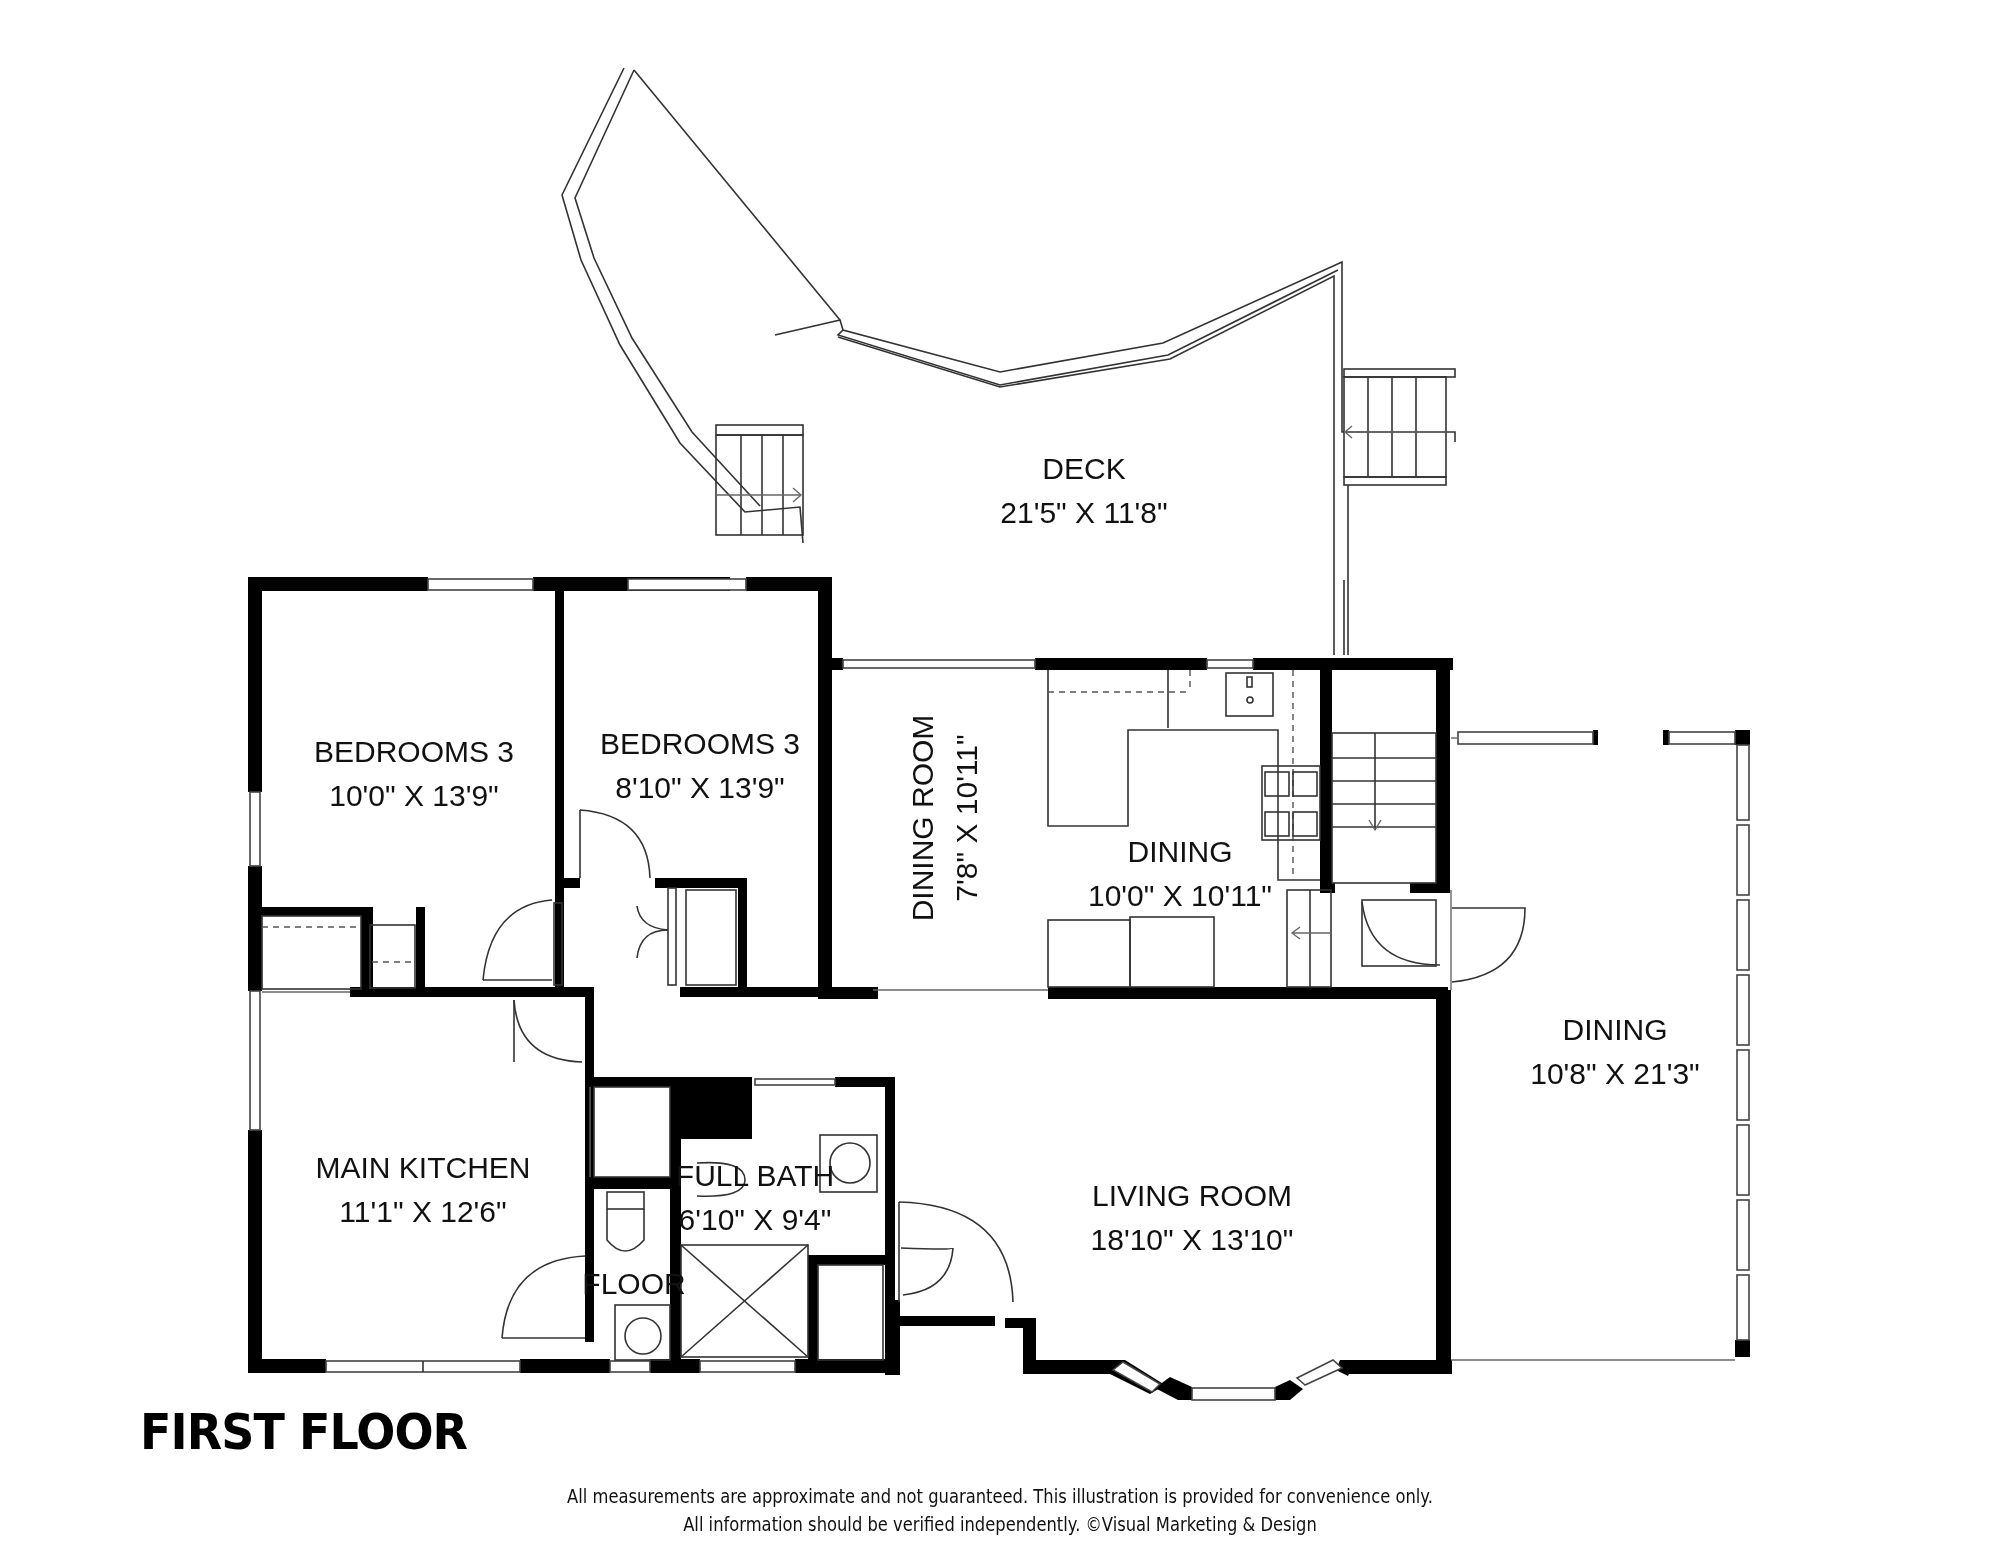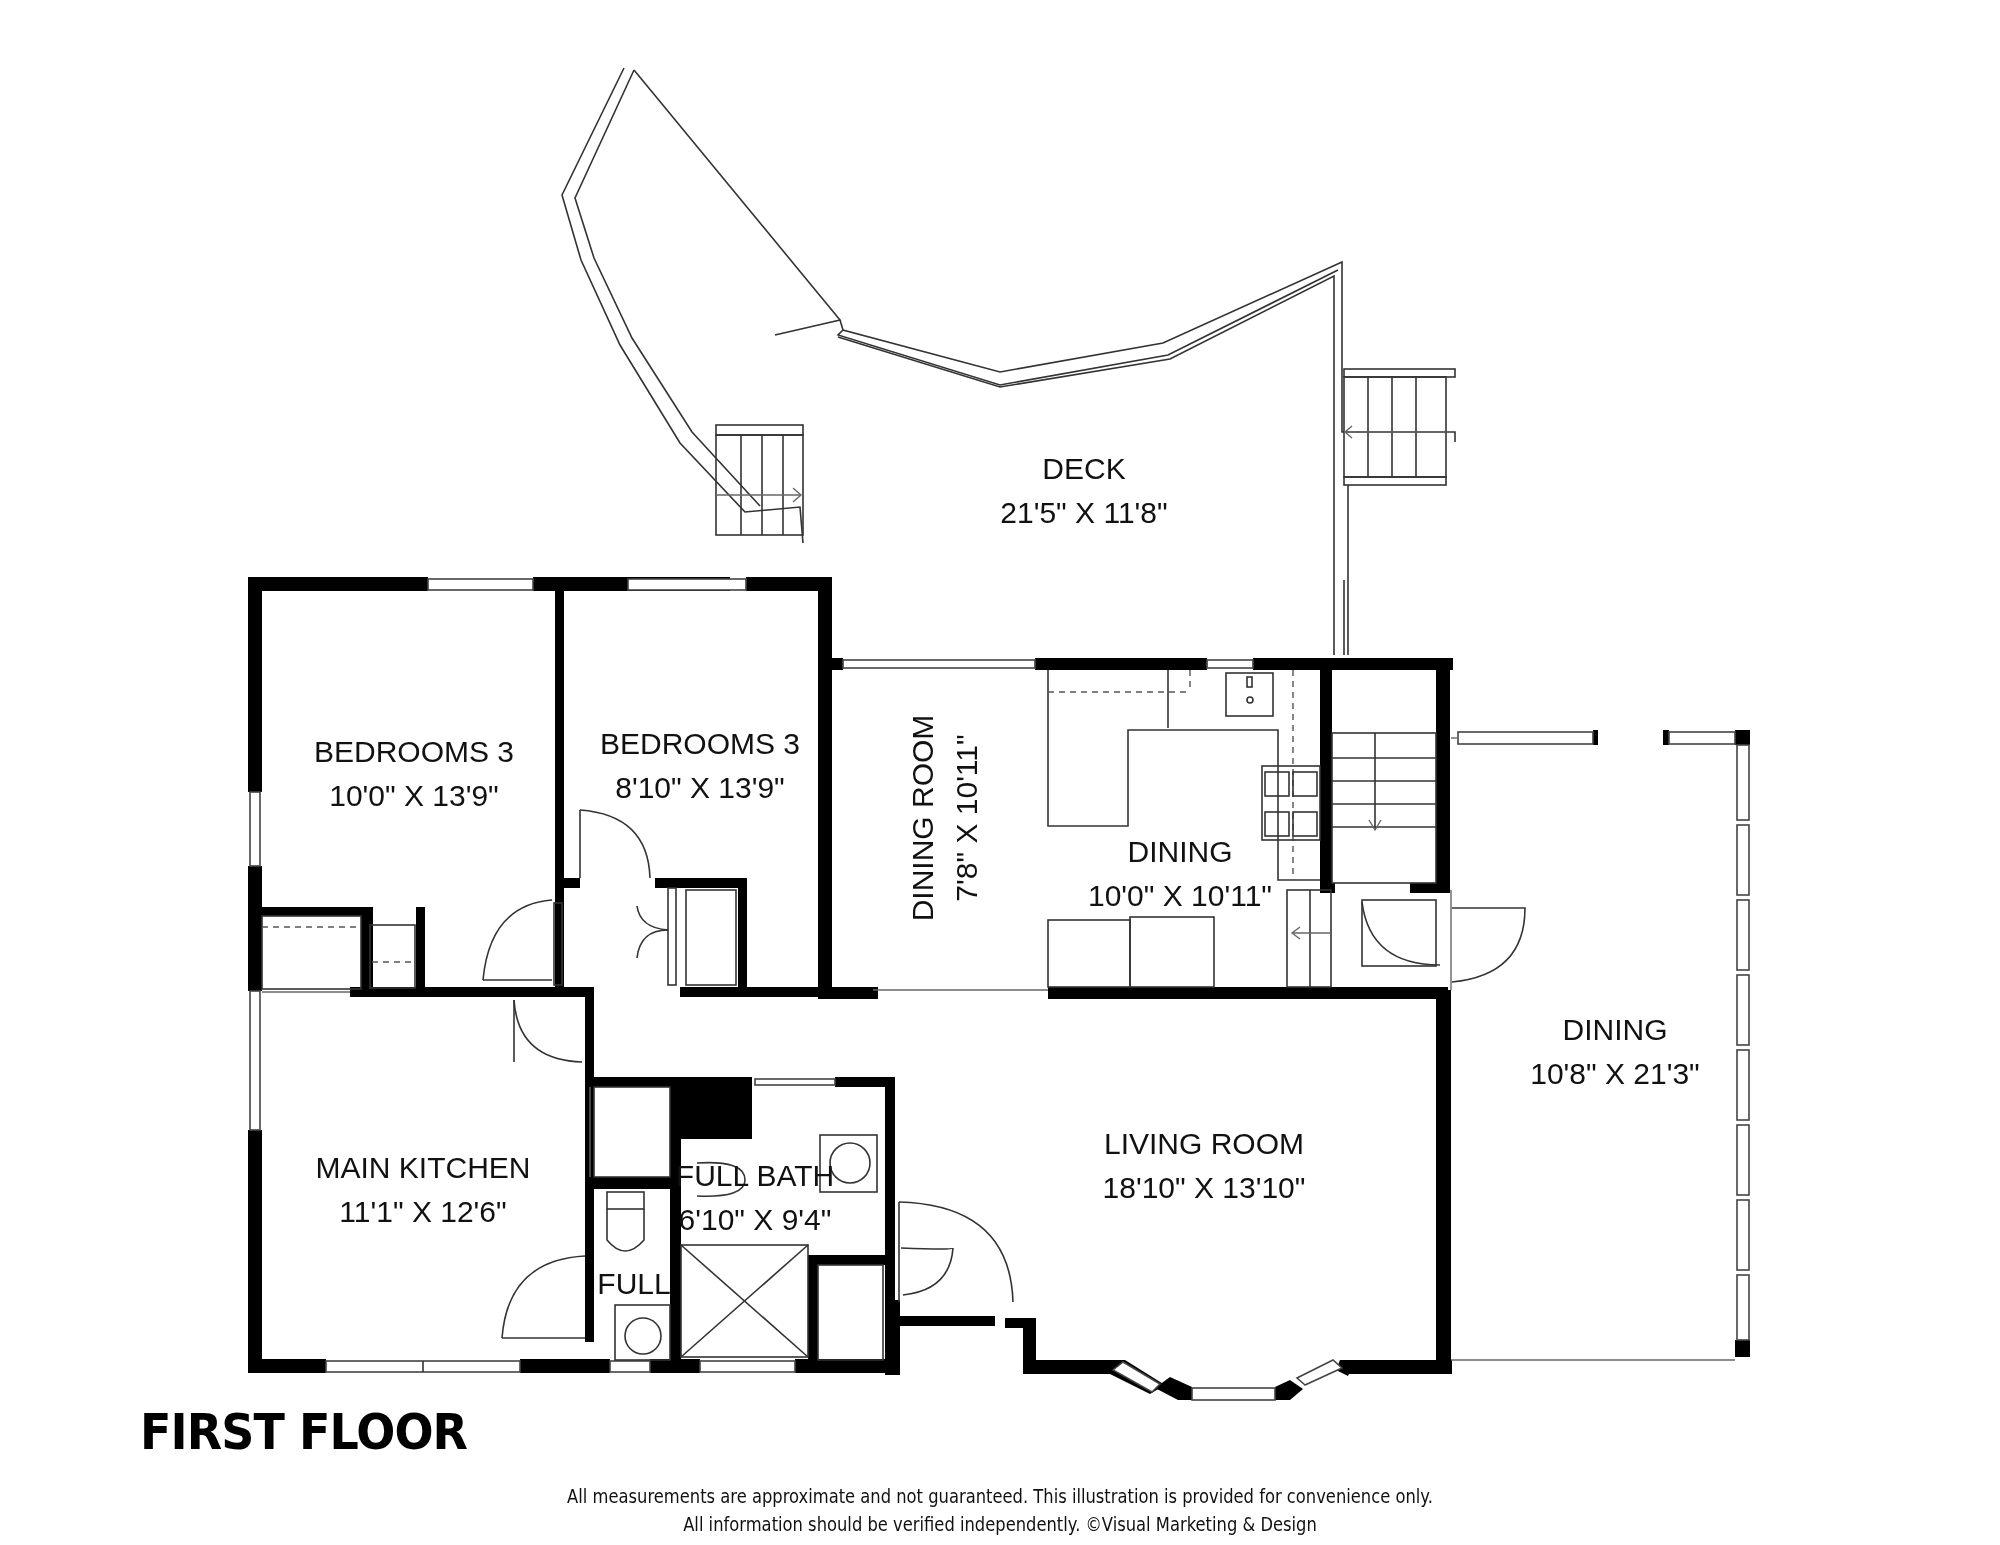--- a/index.html
+++ b/index.html
@@ -267,23 +267,23 @@
 </div>
 <div class="room-label" style="left:423px; top:1146px;">
   <span>MAIN KITCHEN</span>
   <span class="dim">11'1" X 12'6"</span>
 </div>
 <div class="room-label" style="left:755px; top:1154px;text-align:center;">
   <span>FULL BATH</span>
   <span class="dim">6'10" X 9'4"</span>
 </div>
 <div class="room-label" style="left:634px; top:1262px;">
-  <span>FULL</span>
-</div>
-<div class="room-label" style="left:1192px; top:1122px;margin-left:12px;">
+  <span>FLOOR</span>
+</div>
+<div class="room-label" style="left:1192px; top:1174px;">
   <span>LIVING ROOM</span>
   <span class="dim">18'10" X 13'10"</span>
 </div>
 
 <div id="floor-title">FIRST FLOOR</div>
 
 <div id="disclaimer">
   <div>All measurements are approximate and not guaranteed. This illustration is provided for convenience only.</div>
   <div>All information should be verified independently. ©Visual Marketing &amp; Design</div>
 </div>

